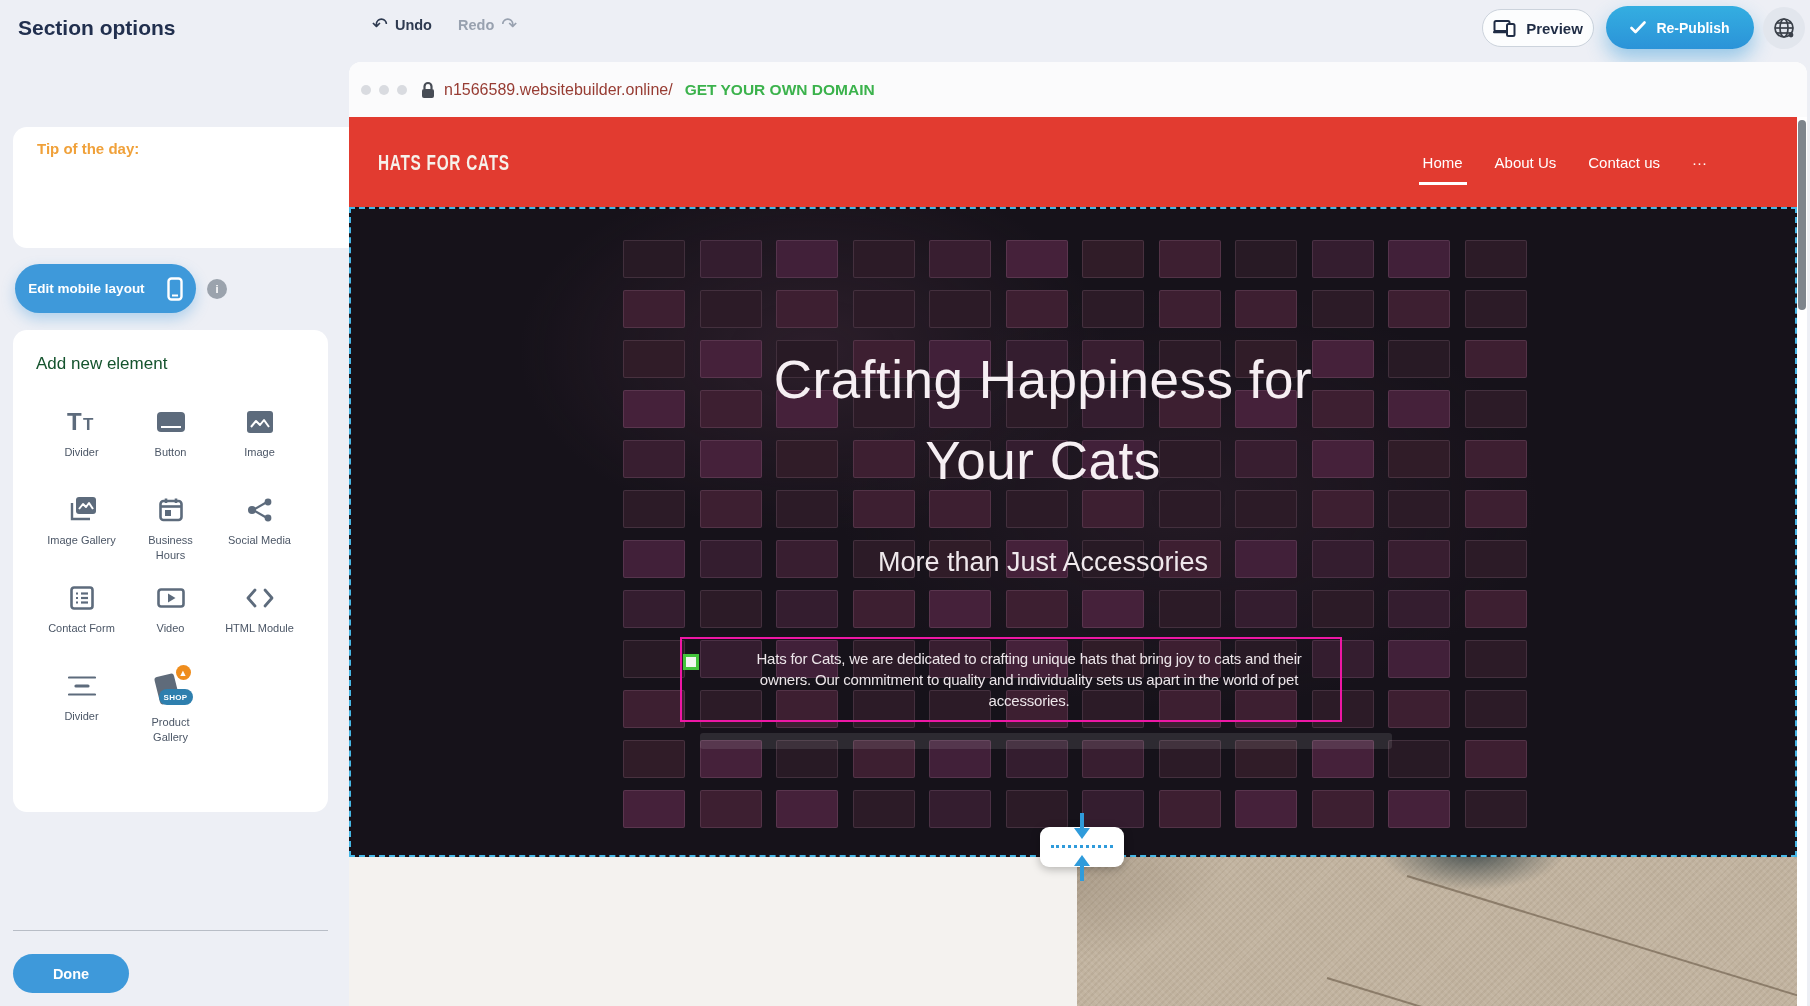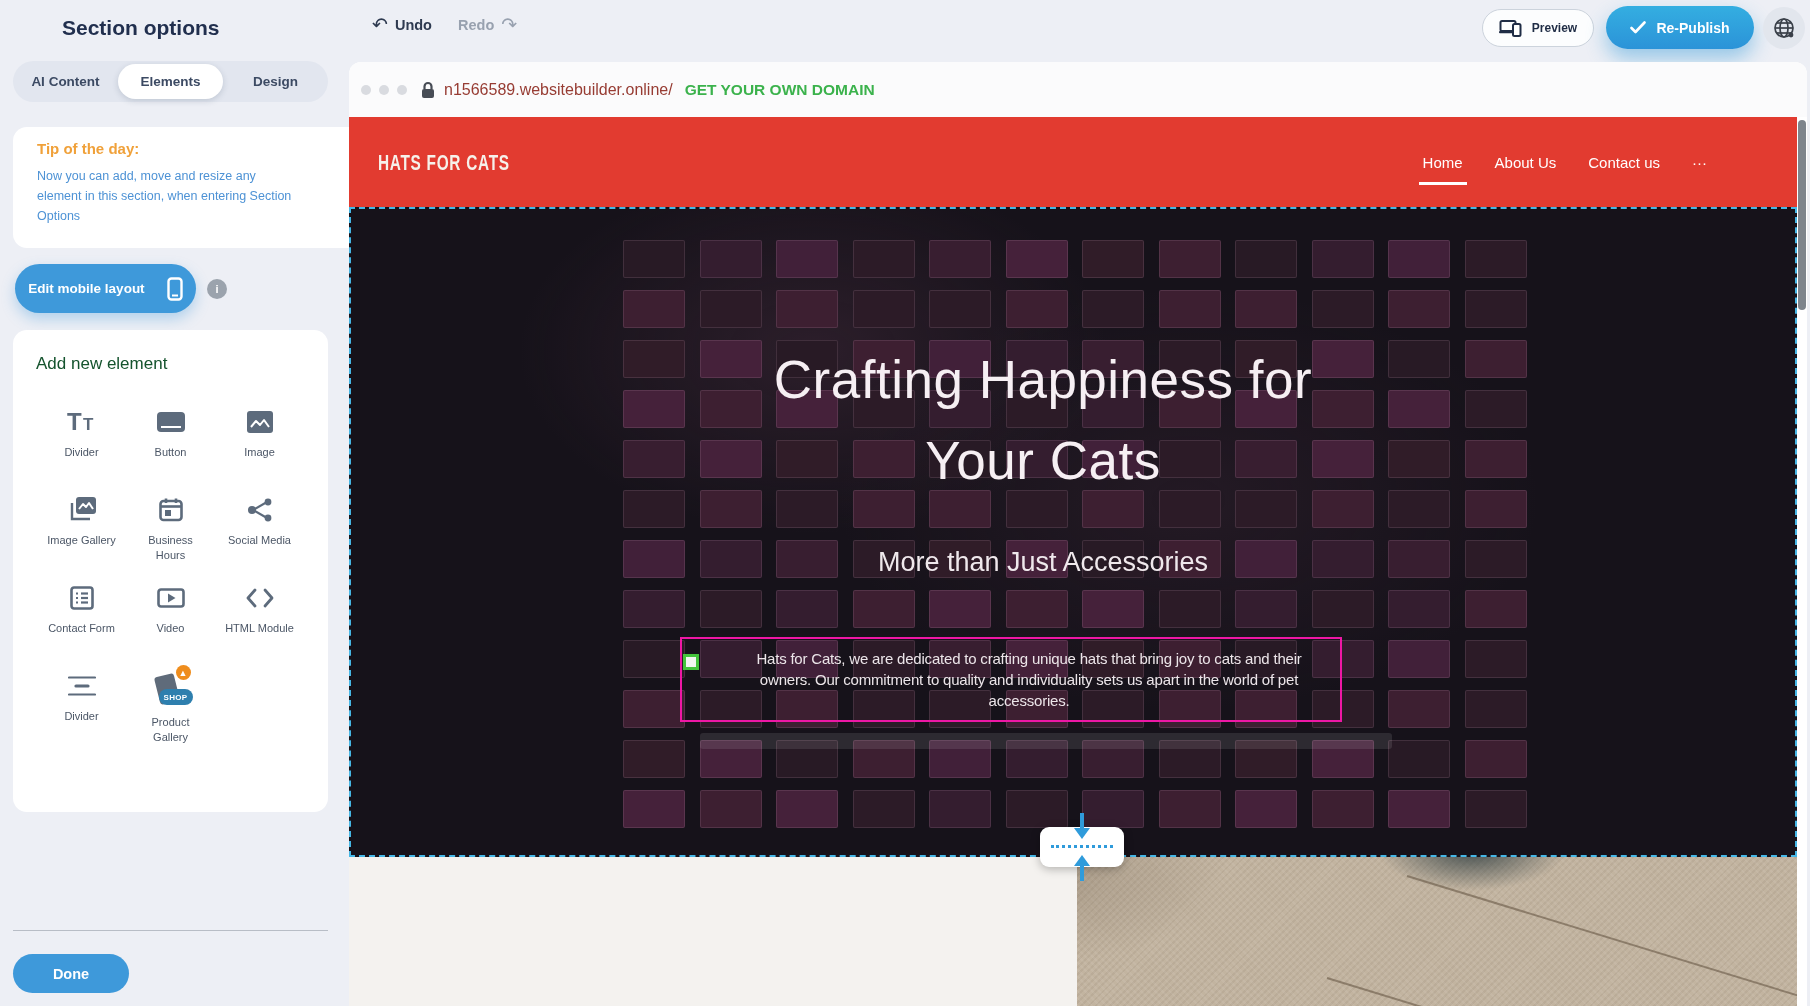--- a/index.html
+++ b/index.html
@@ -9,30 +9,30 @@
 
   
   .undo-btn { position:absolute; left:372px; top:15px; display:flex; align-items:center; gap:7px; cursor:pointer; }
   .undo-btn .arr { font-family:"DejaVu Sans",sans-serif; font-size:19px; color:#2e3a50; line-height:1; }
   .undo-btn .lbl { font-size:14.5px; font-weight:bold; color:#2e3a50; }
   .redo-btn { position:absolute; left:458px; top:15px; display:flex; align-items:center; gap:7px; cursor:pointer; }
   .redo-btn .lbl { font-size:14.5px; font-weight:bold; color:#98a1af; }
   .redo-btn .arr { font-family:"DejaVu Sans",sans-serif; font-size:19px; color:#98a1af; line-height:1; }
   .preview-btn { position:absolute; left:1482px; top:9px; width:112px; height:38px; border:1px solid #ccd3dc; border-radius:19px;
     background:#fcfdfe; display:flex; align-items:center; justify-content:center; gap:9px; cursor:pointer; }
-  .preview-btn .lbl { font-size:12px; font-weight:bold; color:#1f2c45; }
+  .preview-btn .lbl { font-size:15px; font-weight:bold; color:#1f2c45; }
   .republish-btn { position:absolute; left:1606px; top:6px; width:148px; height:43px; border-radius:22px;
     background:linear-gradient(180deg,#34aee1 0%,#2b93d8 100%); display:flex; align-items:center; justify-content:center; gap:10px;
     box-shadow:0 10px 20px rgba(45,150,215,.45); cursor:pointer; }
   .republish-btn .lbl { font-size:14px; font-weight:bold; color:#fff; }
   .globe-btn { position:absolute; left:1763px; top:7px; width:42px; height:42px; border-radius:50%; background:#e2e6ed;
     display:flex; align-items:center; justify-content:center; cursor:pointer; }
 
   
-  .sb-title { position:absolute; left:18px; top:16px; font-size:21px; font-weight:bold; color:#212f4e;margin-left:44px; }
+  .sb-title { position:absolute; left:18px; top:16px; font-size:21px; font-weight:bold; color:#212f4e; }
   .tabs { position:absolute; left:13px; top:61px; width:315px; height:41px; background:#e2e6ef; border-radius:21px; display:flex; }
   .tab { flex:1; display:flex; align-items:center; justify-content:center; font-size:13.5px; font-weight:bold; color:#3c4a63; cursor:pointer; }
   .tab.active { background:#fff; border-radius:19px; margin:3px 0; box-shadow:0 2px 6px rgba(40,60,90,.18); }
   .tip-card { position:absolute; left:13px; top:127px; width:357px; height:121px; background:#fff; border-radius:14px; }
   .tip-heading { position:absolute; left:24px; top:13px; font-size:15px; font-weight:bold; color:#f0a13a; }
   .tip-body { position:absolute; left:24px; top:39px; width:262px; font-size:12.5px; line-height:1.6; color:#4d92d5; }
   .edit-mobile { position:absolute; left:15px; top:264px; width:181px; height:49px; border-radius:25px; background:#3e99da;
     display:flex; align-items:center; justify-content:center; gap:22px; cursor:pointer; box-shadow:0 6px 14px rgba(62,153,218,.35); }
   .edit-mobile .lbl { font-size:13.5px; font-weight:bold; color:#fff; }
   .info-circle { position:absolute; left:207px; top:279px; width:20px; height:20px; border-radius:50%; background:#9ba3ad;
@@ -142,29 +142,23 @@
             <line x1="5.5" y1="8" x2="20.5" y2="8"></line>
             <line x1="5.5" y1="18" x2="20.5" y2="18"></line>
           </g>
           <circle cx="20" cy="20" r="2.4" fill="#3a4049"></circle>
         </svg>
     </span>
   </div>
 
   <div class="sb-title">Section options</div>
 
-  <div class="tabs">
-    <div class="tab">AI Content</div>
-    <div class="tab active">Elements</div>
-    <div class="tab">Design</div>
-  </div>
 
   <div class="tip-card">
     <div class="tip-heading">Tip of the day:</div>
-    <div class="tip-body">Now you can add, move and resize any element in this section, when entering Section Options</div>
   </div>
 
   <div class="edit-mobile">
     <span class="lbl">Edit mobile layout</span>
     <span>
       <svg width="16" height="24" viewBox="0 0 16 24">
           <rect x="1.5" y="1.5" width="13" height="21" rx="3" fill="none" stroke="#fff" stroke-width="2.4"></rect>
           <line x1="5" y1="18.5" x2="11" y2="18.5" stroke="#fff" stroke-width="2"></line>
         </svg>
     </span>

